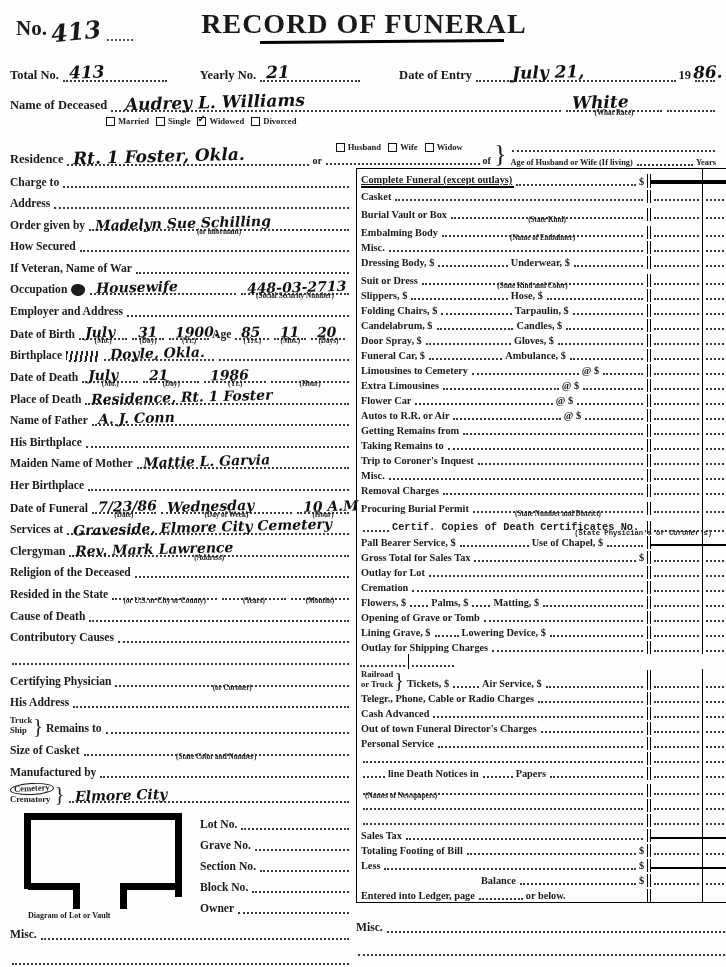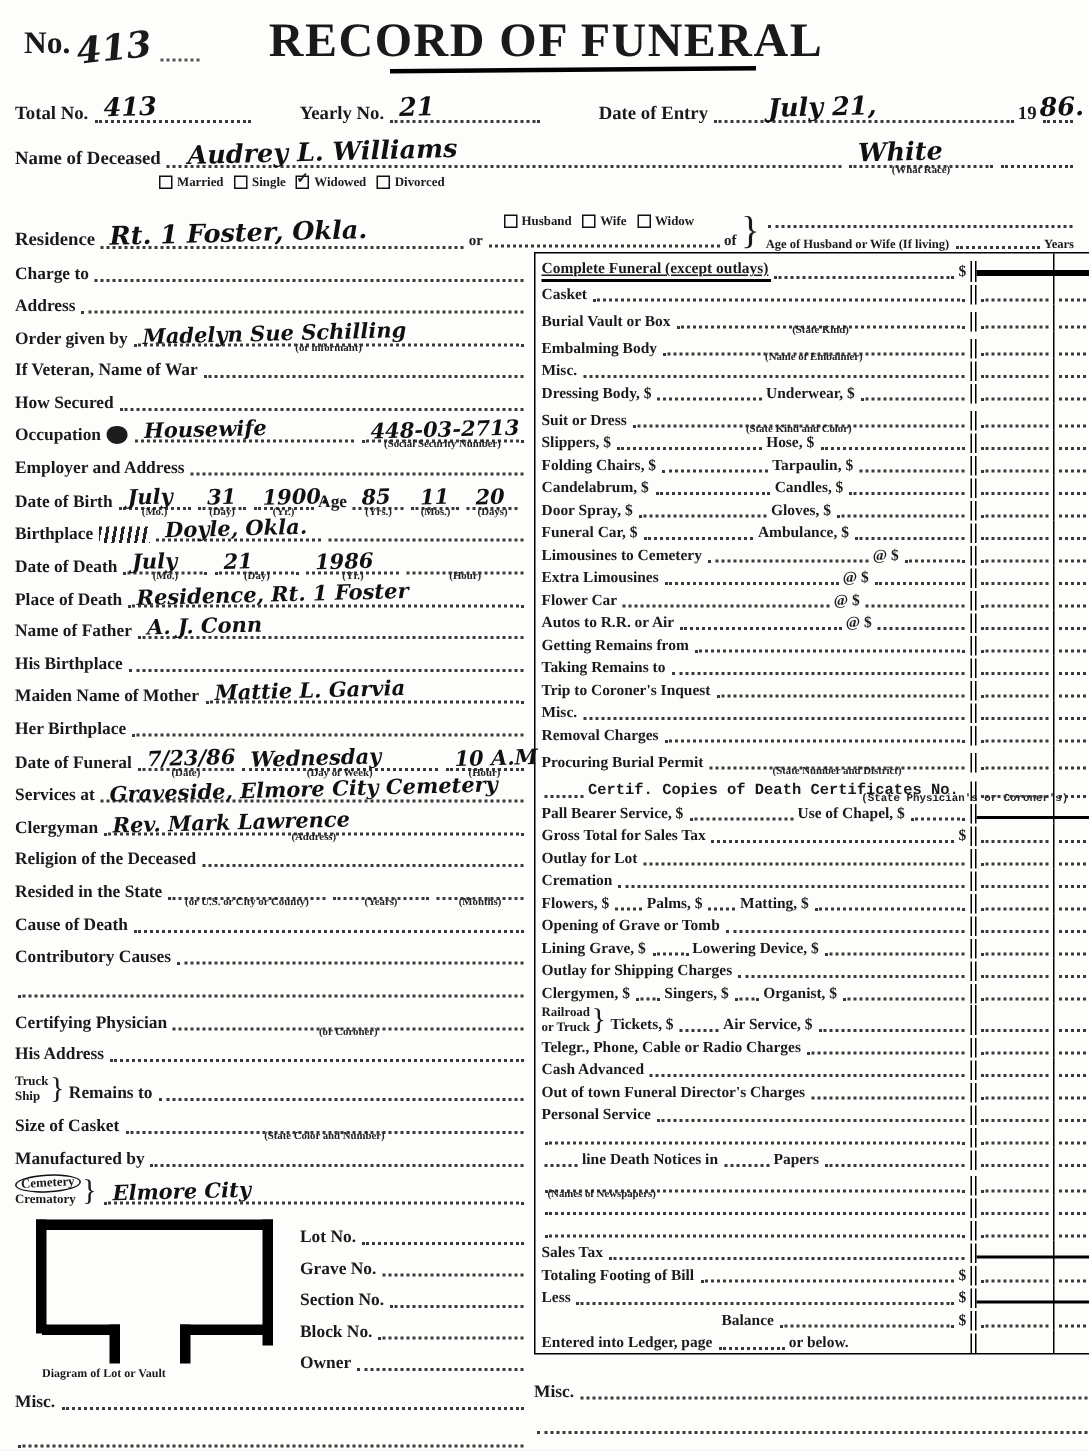--- a/index.html
+++ b/index.html
@@ -7,21 +7,21 @@
         font-family:"Liberation Serif", serif;overflow:hidden;margin:0 auto;box-sizing:border-box;
         padding:6px 8px 0 10px;}
   
   .hdr-top{position:relative;height:48px;}
   .no-block{position:absolute;left:6px;top:10px;display:flex;align-items:flex-end;}
   .no-lab{font-size:21px;font-weight:bold;}
   .hw-no{font-family:"DejaVu Serif",serif;font-style:italic;font-weight:bold;font-size:24px;
          transform:rotate(-6deg);margin-left:4px;line-height:.8;}
   .no-dots{width:26px;border-bottom:2px dotted #555;height:6px;margin-left:6px;}
   .title-wrap{position:absolute;left:0;right:0;top:2px;text-align:center;}
-  .title{font-size:32px;font-weight:bold;letter-spacing:1px;}
+  .title{font-size:28px;font-weight:bold;letter-spacing:1px;}
   .title-underline{width:244px;height:3px;background:#000;margin:0 auto;transform:translateX(18px) rotate(-.5deg);}
   .hdr-row{display:flex;align-items:flex-end;position:relative;}
   .row-b{height:30px;}
   .row-c{height:30px;}
   .row-d{height:14px;padding-left:96px;align-items:center;}
   .row-e{height:40px;}
   
   .pt{white-space:nowrap;padding:0 2px 1px 0;}
   .lrow .pt{font-size:11.6px;font-weight:bold;}
   .crow .pt{font-size:10.3px;font-weight:bold;}
@@ -213,27 +213,27 @@
             <div class="lblarea">
               <span class="pt">Order given by</span>
               <span class="dots fill">
                 <span class="hw">Madelyn Sue Schilling</span>
                 <span class="cap">(or informant)</span>
               </span>
             </div>
           </div>
           <div class="lrow">
             <div class="lblarea">
+              <span class="pt">How Secured</span>
+              <span class="dots fill"></span>
+            </div>
+          </div>
+          <div class="lrow">
+            <div class="lblarea">
               <span class="pt">If Veteran, Name of War</span>
-              <span class="dots fill"></span>
-            </div>
-          </div>
-          <div class="lrow">
-            <div class="lblarea">
-              <span class="pt">How Secured</span>
               <span class="dots fill"></span>
             </div>
           </div>
           <div class="lrow">
             <div class="lblarea">
               <span class="pt">Occupation</span>
               <span class="sc-blob"></span>
               <span class="dots fill">
                 <span class="hw">Housewife</span>
               </span>
@@ -1001,28 +1001,20 @@
             <div class="amt">
               <div class="c1">
                 <span class="dots fill"></span>
               </div>
               <div class="c2">
                 <span class="dots fill"></span>
               </div>
             </div>
           </div>
           <div class="crow">
-            <div class="lblarea">
-              <span class="pt">Clergymen, $</span>
-              <span class="dots" style="width: 16px;"></span>
-              <span class="pt">Singers, $</span>
-              <span class="dots" style="width: 16px;"></span>
-              <span class="pt">Organist, $</span>
-              <span class="dots fill"></span>
-            </div>
             <div class="amt">
               <div class="c1">
                 <span class="dots fill"></span>
               </div>
               <div class="c2">
                 <span class="dots fill"></span>
               </div>
             </div>
           </div>
           <div class="crow" style="height: 21px;">

